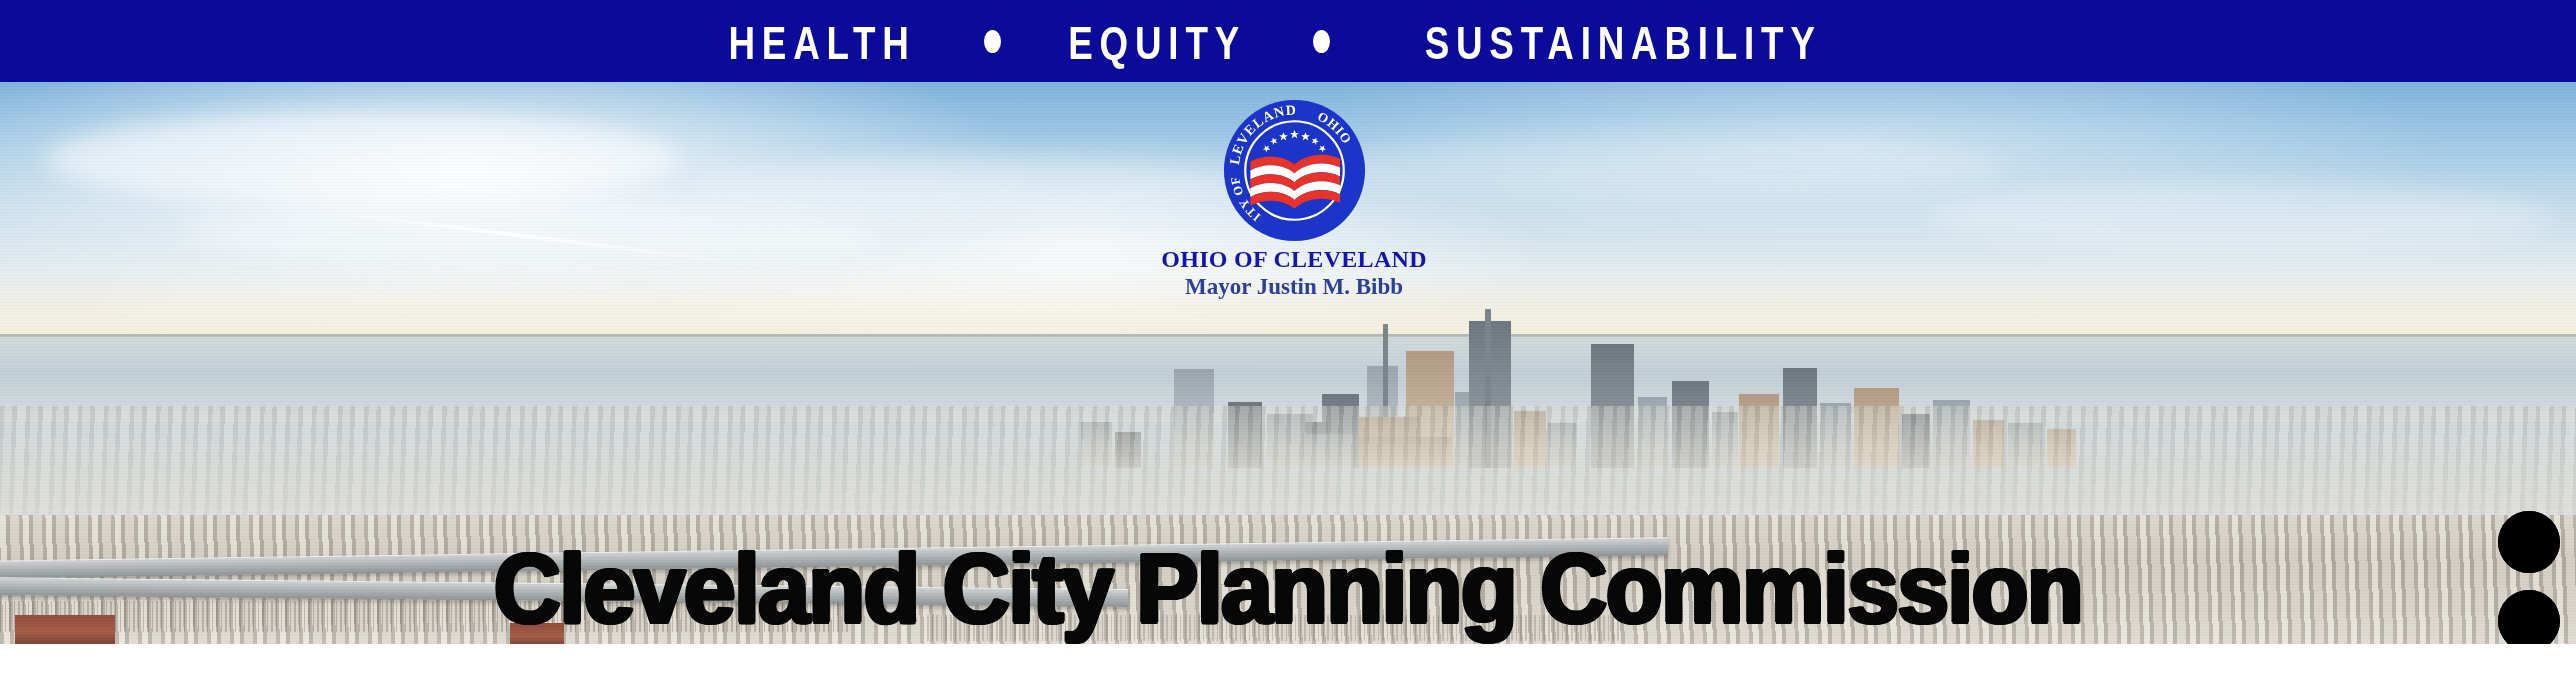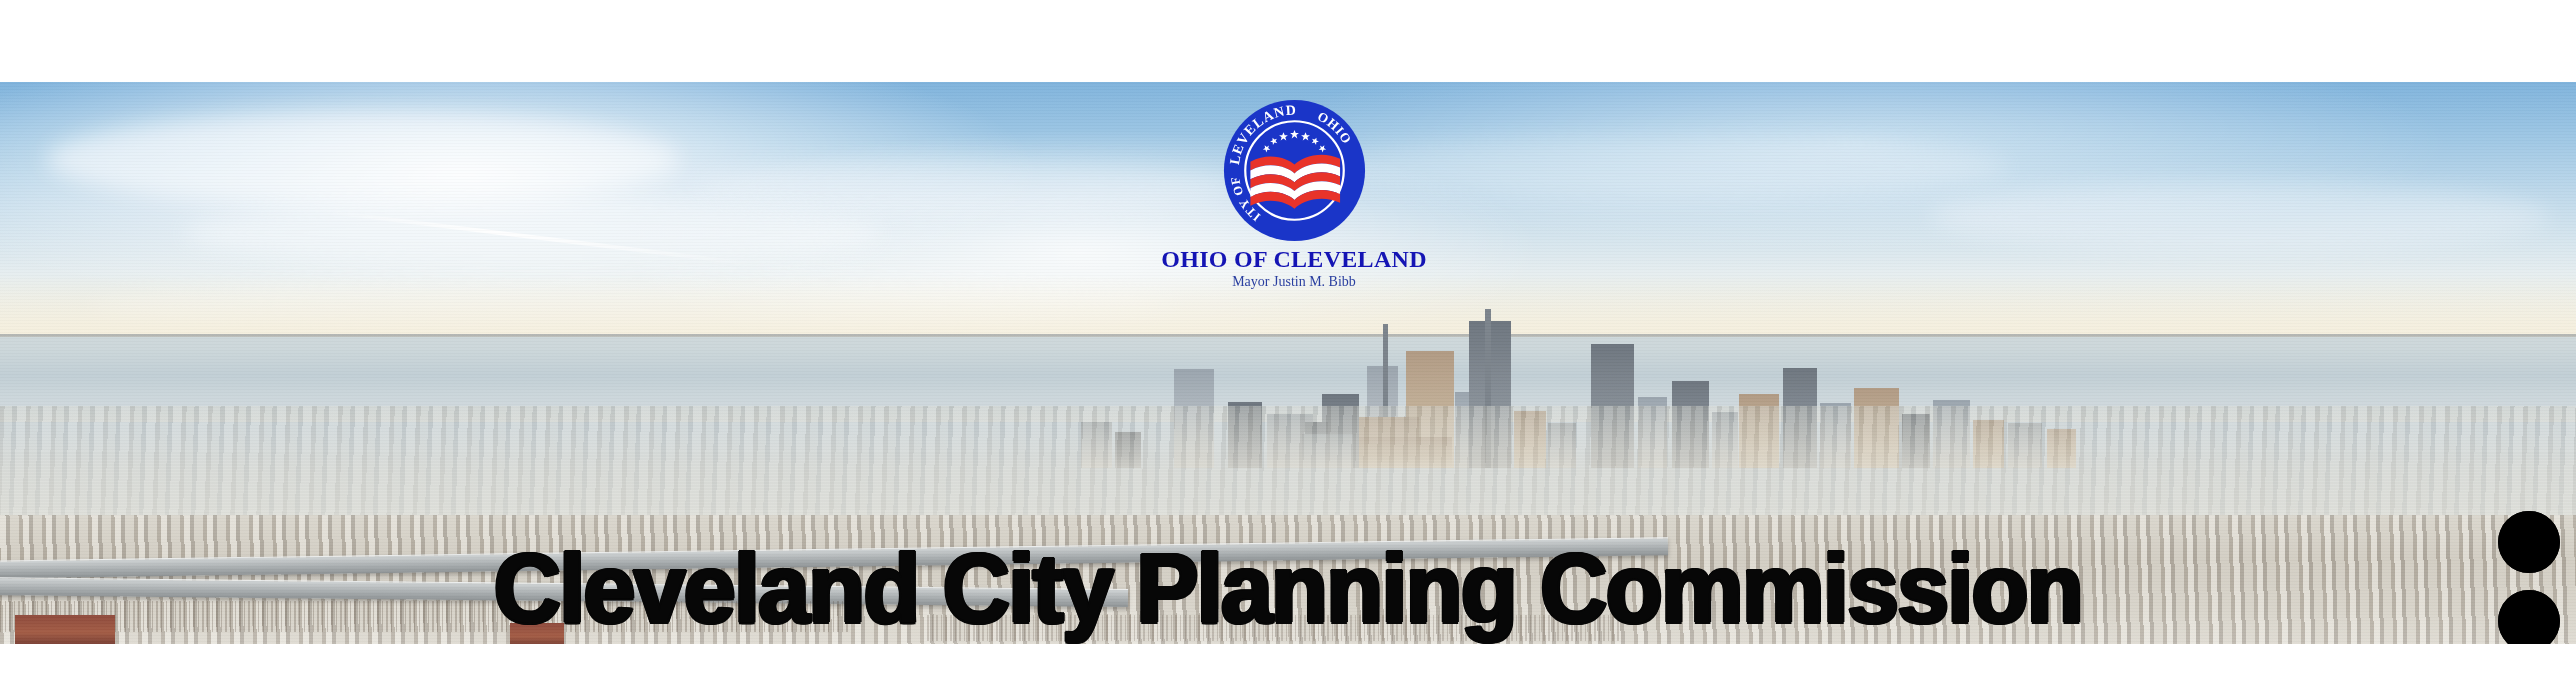--- a/index.html
+++ b/index.html
@@ -245,22 +245,22 @@
     font-weight: 700;
     font-size: 24px;
     letter-spacing: 0.3px;
     line-height: 1.05;
     margin-top: 3.1px;
     white-space: nowrap;
   }
   .mayor-name {
     color: #2a3fa0;
     font-family: "Liberation Serif", serif;
-    font-weight: 400;
-    font-size: 14px;
+    font-weight: 700;
+    font-size: 23px;
     line-height: 1.15;
     margin-top: 1.5px;
     white-space: nowrap;
   }
 
   
   .main-title {
     position: absolute;
     left: 0;
     top: 457px;
@@ -315,20 +315,29 @@
     width: 2576px;
     height: 38px;
     background: #ffffff;
   }
 </style>
 </head>
 <body>
 
 <div class="page">
 
+  <div class="top-banner">
+    <div class="banner-inner">
+      <span class="banner-word">HEALTH</span>
+      <span class="banner-dot"></span>
+      <span class="banner-word">EQUITY</span>
+      <span class="banner-dot"></span>
+      <span class="banner-word">SUSTAINABILITY</span>
+    </div>
+  </div>
 
   <div class="hero">
 
     <div class="sky"></div>
     <div class="cloud-streak" style="left:46px;  top:31px;  width:633px; height:93px;"></div>
     <div class="cloud-streak" style="left:185px; top:116px; width:695px; height:70px;  opacity:.7;"></div>
     <div class="cloud-streak" style="left:695px; top:77px; width:541px; height:54px;  opacity:.45;"></div>
     <div class="cloud-streak" style="left:1313px;top:54px;  width:695px; height:62px;  opacity:.40;"></div>
     <div class="cloud-streak" style="left:1931px;top:100px; width:618px; height:70px;  opacity:.50;"></div>
     <div class="cloud-streak" style="left:93px; top:197px; width:1081px;height:54px;  opacity:.60;"></div>

